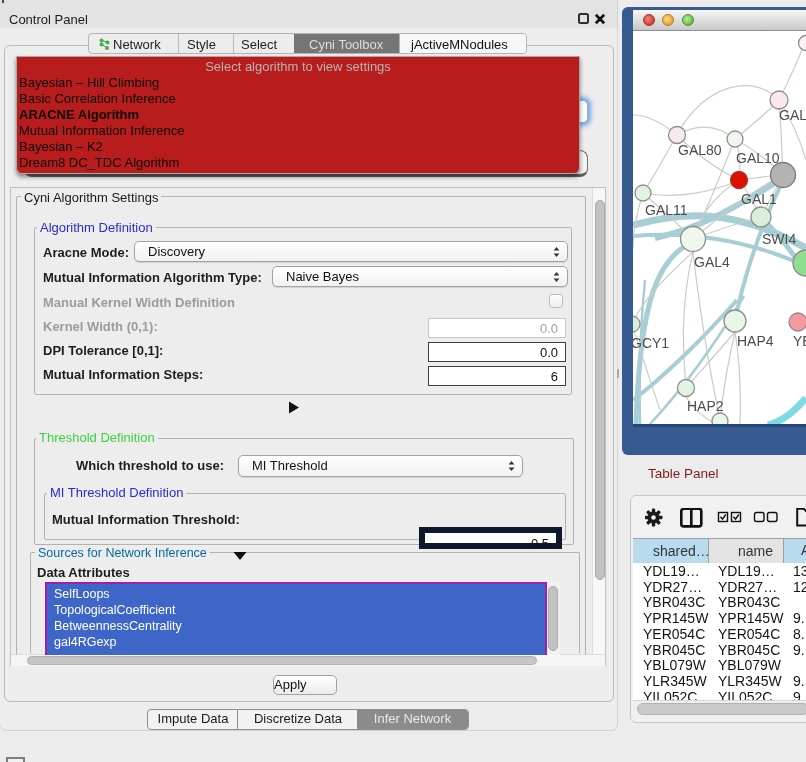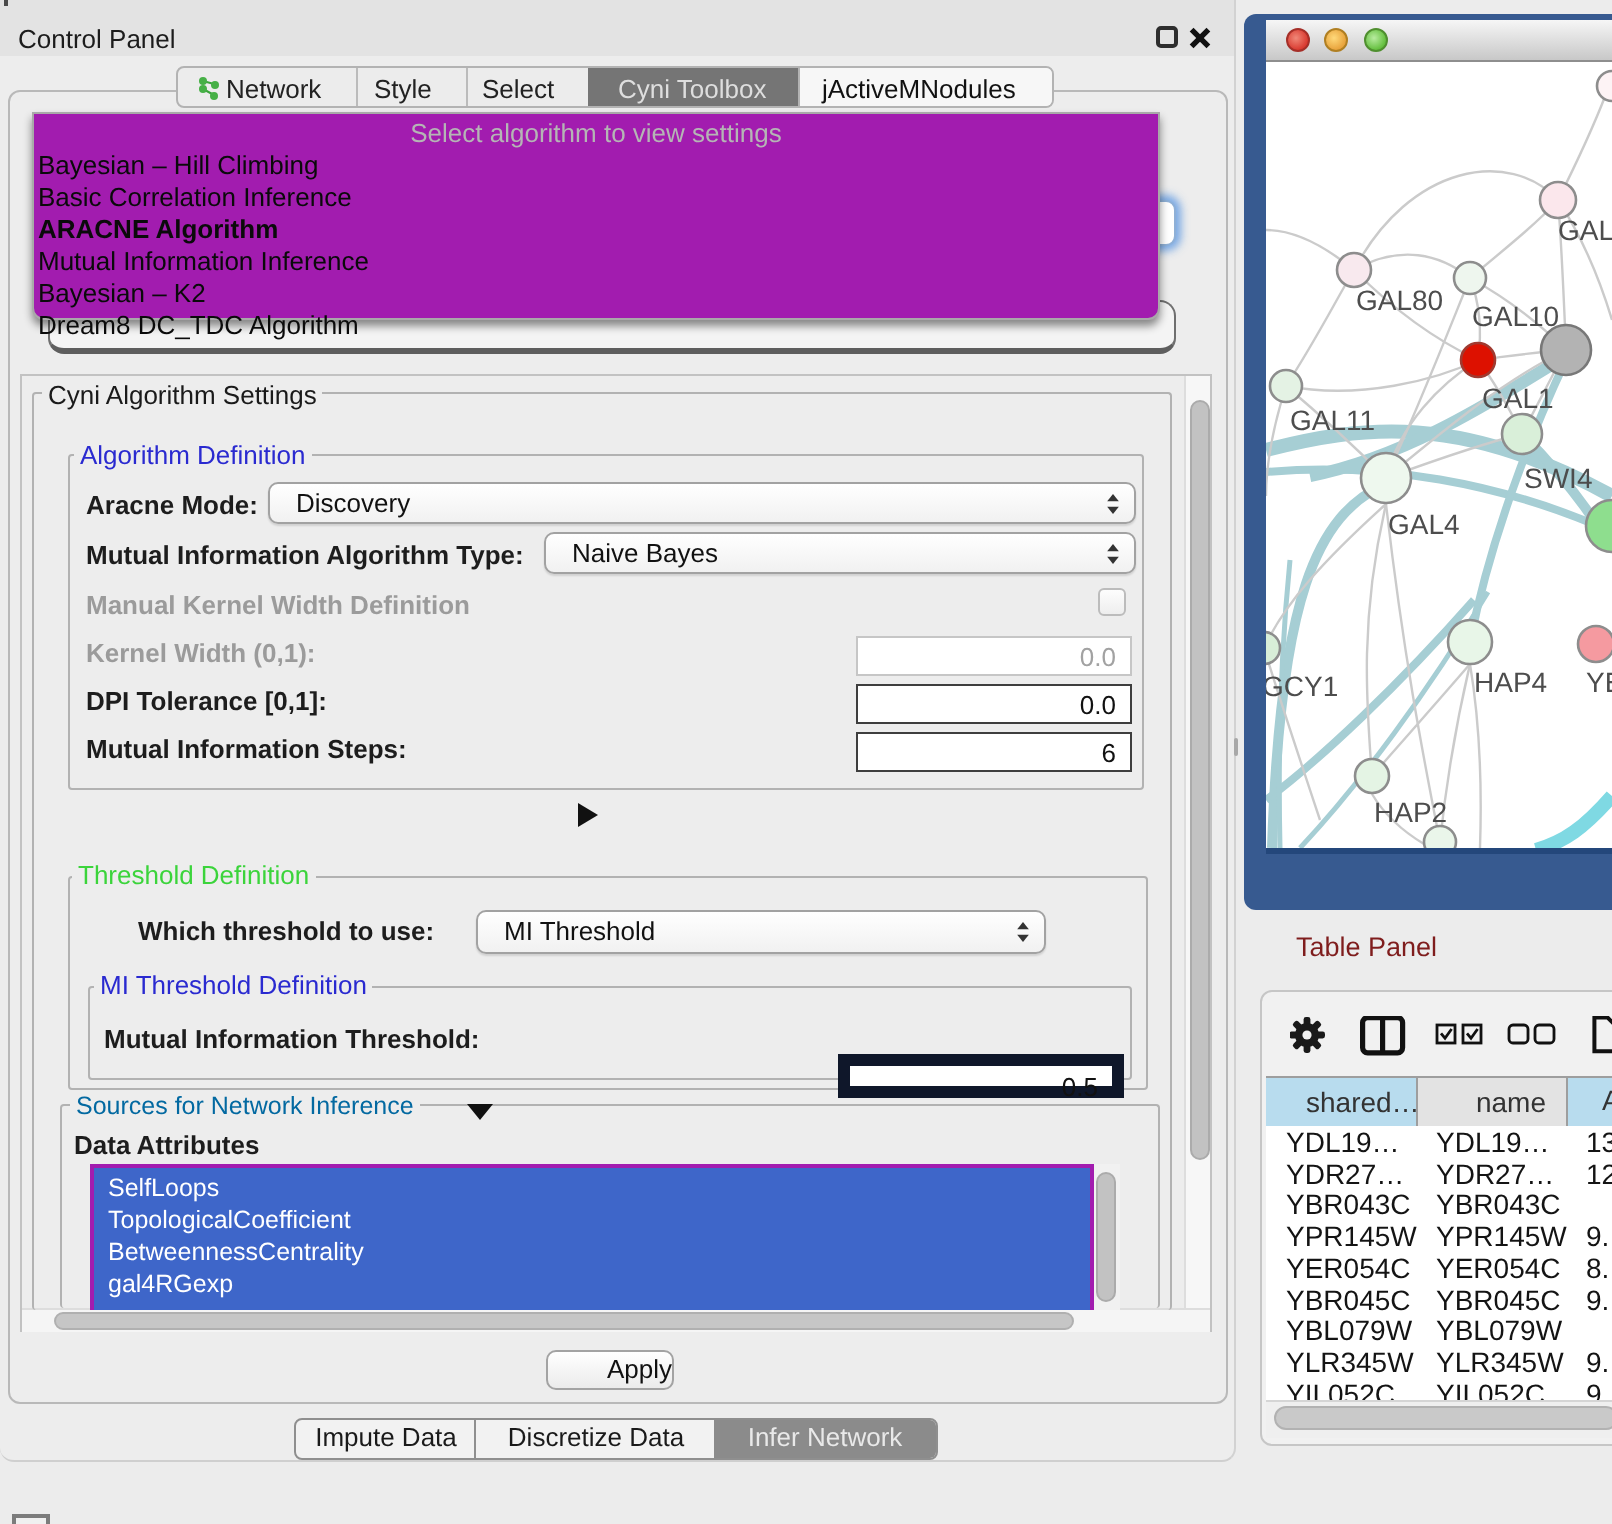--- a/index.html
+++ b/index.html
@@ -96,21 +96,21 @@
 <div class="field" style="left:428px;top:342px;width:138px;height:20px;border:1.5px solid #3e3e3e">0.0</div>
 <div class="lbl" style="left:43px;top:367px">Mutual Information Steps:</div>
 <div class="field" style="left:428px;top:366px;width:138px;height:20px;border:1.5px solid #3e3e3e">6</div>
 
 <svg class="abs" style="left:288px;top:401px" width="12" height="13" viewBox="0 0 12 13">
       <path d="M1 0.5 L11 6.5 L1 12.5 Z" fill="#111"></path>
     </svg>
 
 <div class="gbox" style="left:34px;top:438px;width:538px;height:105px"></div>
 <div class="gcap" style="left:36px;top:431px;color:#3bd43b">Threshold Definition</div>
-<div class="lbl" style="left:69px;top:458px;width:172px;">Which threshold to use:</div>
+<div class="lbl" style="left:52px;top:458px;width:172px;text-align:right">Which threshold to use:</div>
 <div class="combo" style="left:238px;top:455px;width:285px;height:22px">MI Threshold
   <svg class="carets" viewBox="0 0 7 10">
         <path d="M3.5 0 L6.4 3.6 H0.6 Z" fill="#333"></path>
         <path d="M3.5 10 L6.4 6.4 H0.6 Z" fill="#333"></path>
       </svg>
 </div>
 <div class="gbox" style="left:44px;top:493px;width:520px;height:45px"></div>
 <div class="gcap" style="left:47px;top:486px;color:#2a2ad0">MI Threshold Definition</div>
 <div class="lbl" style="left:52px;top:512px">Mutual Information Threshold:</div>
 <div class="field" style="left:419px;top:527px;width:143px;height:22px;border:6px solid #0f172a;line-height:21px">0.5</div>
@@ -122,30 +122,30 @@
     </svg>
 <div class="lbl" style="left:37px;top:565px">Data Attributes</div>
 
 <div class="abs" style="left:45px;top:582px;width:515px;height:73px;background:#a21caf;overflow:hidden">
   <div class="abs" style="left:2px;top:2px;width:498px;height:71px;background:#3e66c9"></div>
   <div class="abs" style="left:9px;top:4px;font:12.5px/16px 'Liberation Sans',sans-serif;color:#fff">SelfLoops<br>TopologicalCoefficient<br>BetweennessCentrality<br>gal4RGexp</div>
   <div class="abs" style="left:502px;top:0;width:13px;height:73px;background:#f1f1f1"></div>
   <div class="abs" style="left:503px;top:4px;width:10px;height:65px;background:#c2c2c2;border:1px solid #ababab;border-radius:5px;box-sizing:border-box"></div>
 </div>
 
-<div class="abs" style="left:16px;top:56px;width:564px;height:104px;background:#a21caf;border:1px solid #a9a9a9;
+<div class="abs" style="left:16px;top:56px;width:564px;height:118px;background:#b91c1c;border:1px solid #a9a9a9;
   border-radius:0 0 6px 6px;box-sizing:border-box;box-shadow:0 3px 4px rgba(0,0,0,0.45)">
   <div class="abs" style="left:0;top:2px;width:100%;text-align:center;font:13px/16px 'Liberation Sans',sans-serif;color:#b5b5b5">Select algorithm to view settings</div>
   <div class="abs" style="left:2px;top:18px;font:13px/16px 'Liberation Sans',sans-serif;color:#0a0a0a">
     Bayesian – Hill Climbing<br>Basic Correlation Inference<br><b>ARACNE Algorithm</b><br>Mutual Information Inference<br>Bayesian – K2<br>Dream8 DC_TDC Algorithm
   </div>
 </div>
 
 <div class="abs" style="left:273px;top:675px;width:64px;height:20px;background:linear-gradient(#ffffff,#ebebeb);
-  border:1px solid #a3a3a3;border-radius:5px;box-sizing:border-box;text-align:right;
+  border:1px solid #a3a3a3;border-radius:5px;box-sizing:border-box;text-align:left;
   font:13px/18px 'Liberation Sans',sans-serif;color:#111">Apply</div>
 
 <div class="abs" style="left:147px;top:709px;width:322px;height:21px;border:1px solid #8f8f8f;border-radius:4px;
   background:#f2f2f2;box-sizing:border-box;overflow:hidden">
   <div class="abs" style="left:89px;top:0;width:1px;height:21px;background:#8f8f8f"></div>
   <div class="abs" style="left:209px;top:0;width:111px;height:21px;background:#8b8b8b"></div>
   <div class="abs" style="left:0;top:1px;width:90px;text-align:center;font:13px/16px 'Liberation Sans',sans-serif;color:#1a1a1a">Impute Data</div>
   <div class="abs" style="left:90px;top:1px;width:120px;text-align:center;font:13px/16px 'Liberation Sans',sans-serif;color:#1a1a1a">Discretize Data</div>
   <div class="abs" style="left:209px;top:1px;width:111px;text-align:center;font:13px/16px 'Liberation Sans',sans-serif;color:#e9e9e9">Infer Network</div>
 </div>

